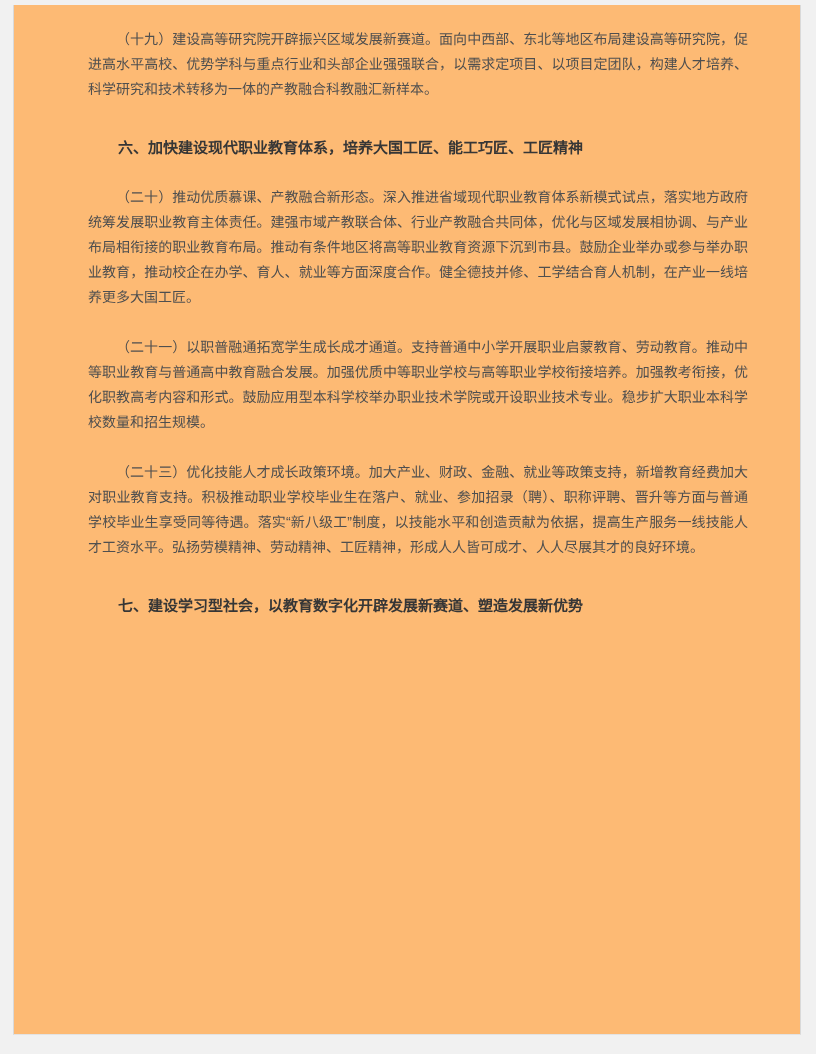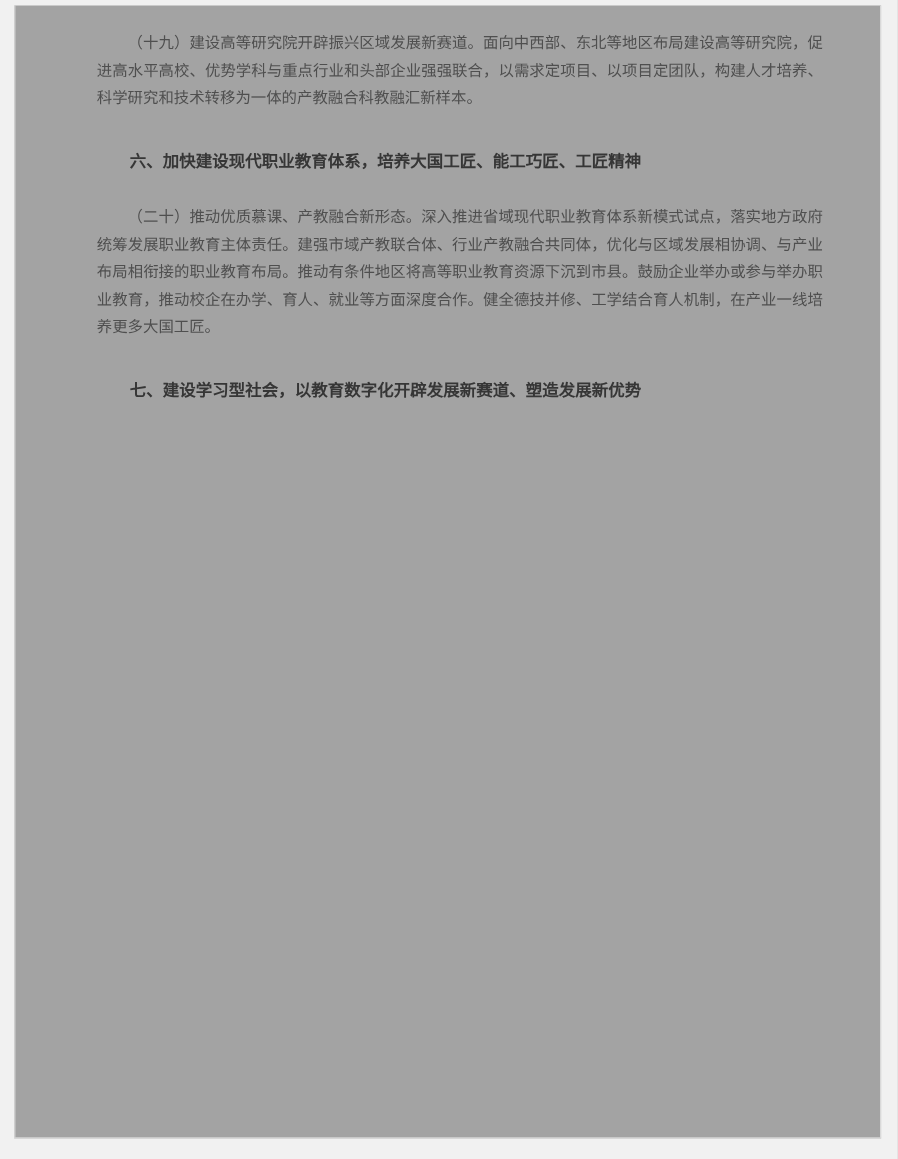--- a/index.html
+++ b/index.html
@@ -11,21 +11,21 @@
     font-family: "Liberation Sans", "DejaVu Sans", sans-serif;
     overflow: hidden;
   }
   .page-card {
     position: absolute;
     left: 13px;
     top: 5px;
     width: 788px;
     height: 1030px;
     box-sizing: border-box;
-    background: #a3a3a3;
+    background: #fdba74;
     border-left: 1px solid #d9d9d9;
     border-right: 1px solid #d9d9d9;
     border-bottom: 1px solid #e3e3e3;
     overflow: hidden;
   }
   .doc {
     box-sizing: content-box;
     width: 660px;
     padding: 0 0 0 74px;
   }
@@ -53,15 +53,17 @@
 </style>
 </head>
 <body>
 
 <div class="page-card">
   <article class="doc">
 
   <p>（十九）建设高等研究院开辟振兴区域发展新赛道。面向中西部、东北等地区布局建设高等研究院，促进高水平高校、优势学科与重点行业和头部企业强强联合，以需求定项目、以项目定团队，构建人才培养、科学研究和技术转移为一体的产教融合科教融汇新样本。</p>
       <h3>六、加快建设现代职业教育体系，培养大国工匠、能工巧匠、工匠精神</h3>
       <p>（二十）推动优质慕课、产教融合新形态。深入推进省域现代职业教育体系新模式试点，落实地方政府统筹发展职业教育主体责任。建强市域产教联合体、行业产教融合共同体，优化与区域发展相协调、与产业布局相衔接的职业教育布局。推动有条件地区将高等职业教育资源下沉到市县。鼓励企业举办或参与举办职业教育，推动校企在办学、育人、就业等方面深度合作。健全德技并修、工学结合育人机制，在产业一线培养更多大国工匠。</p>
+      <p>（二十一）以职普融通拓宽学生成长成才通道。支持普通中小学开展职业启蒙教育、劳动教育。推动中等职业教育与普通高中教育融合发展。加强优质中等职业学校与高等职业学校衔接培养。加强教考衔接，优化职教高考内容和形式。鼓励应用型本科学校举办职业技术学院或开设职业技术专业。稳步扩大职业本科学校数量和招生规模。</p>
+      <p>（二十三）优化技能人才成长政策环境。加大产业、财政、金融、就业等政策支持，新增教育经费加大对职业教育支持。积极推动职业学校毕业生在落户、就业、参加招录（聘）、职称评聘、晋升等方面与普通学校毕业生享受同等待遇。落实“新八级工”制度，以技能水平和创造贡献为依据，提高生产服务一线技能人才工资水平。弘扬劳模精神、劳动精神、工匠精神，形成人人皆可成才、人人尽展其才的良好环境。</p>
       <h3>七、建设学习型社会，以教育数字化开辟发展新赛道、塑造发展新优势</h3>
     </article>
 </div>
 
 </body></html>

